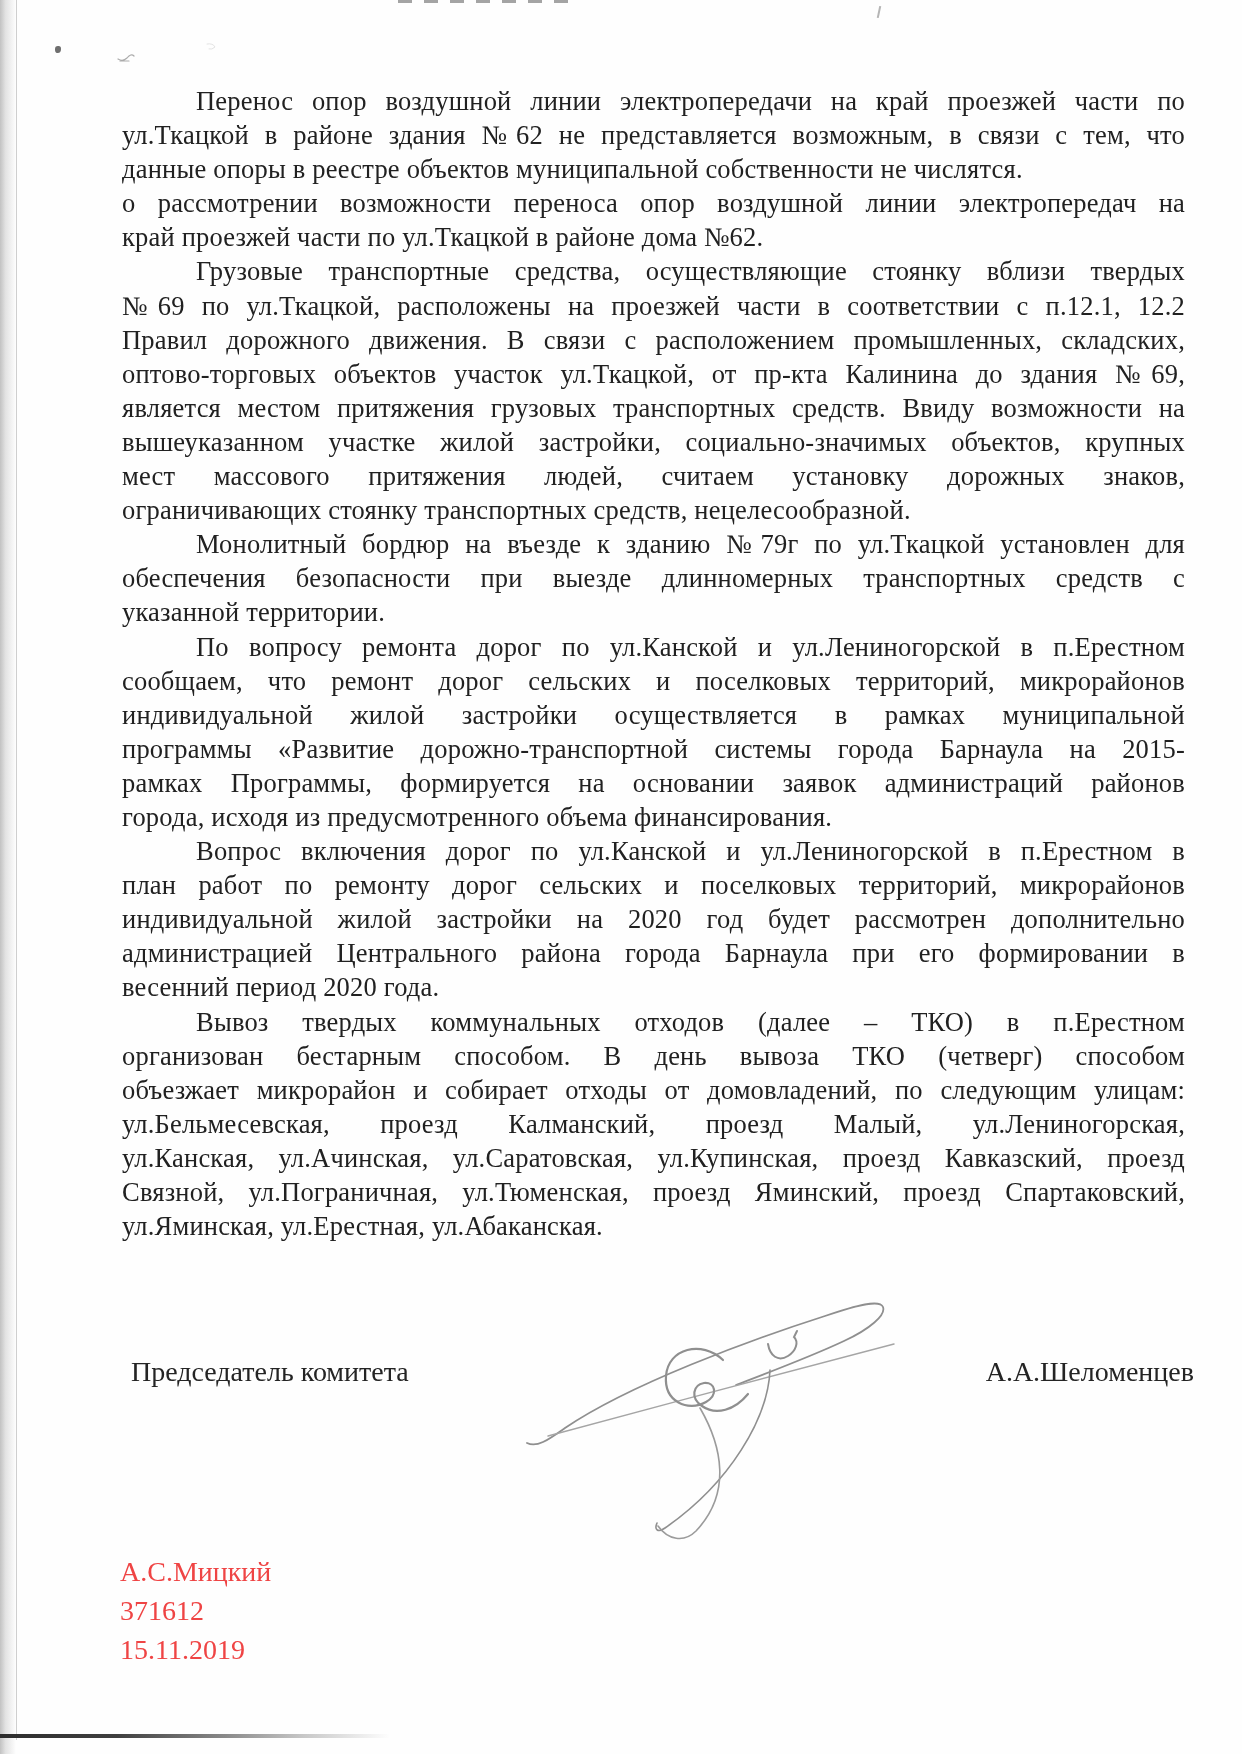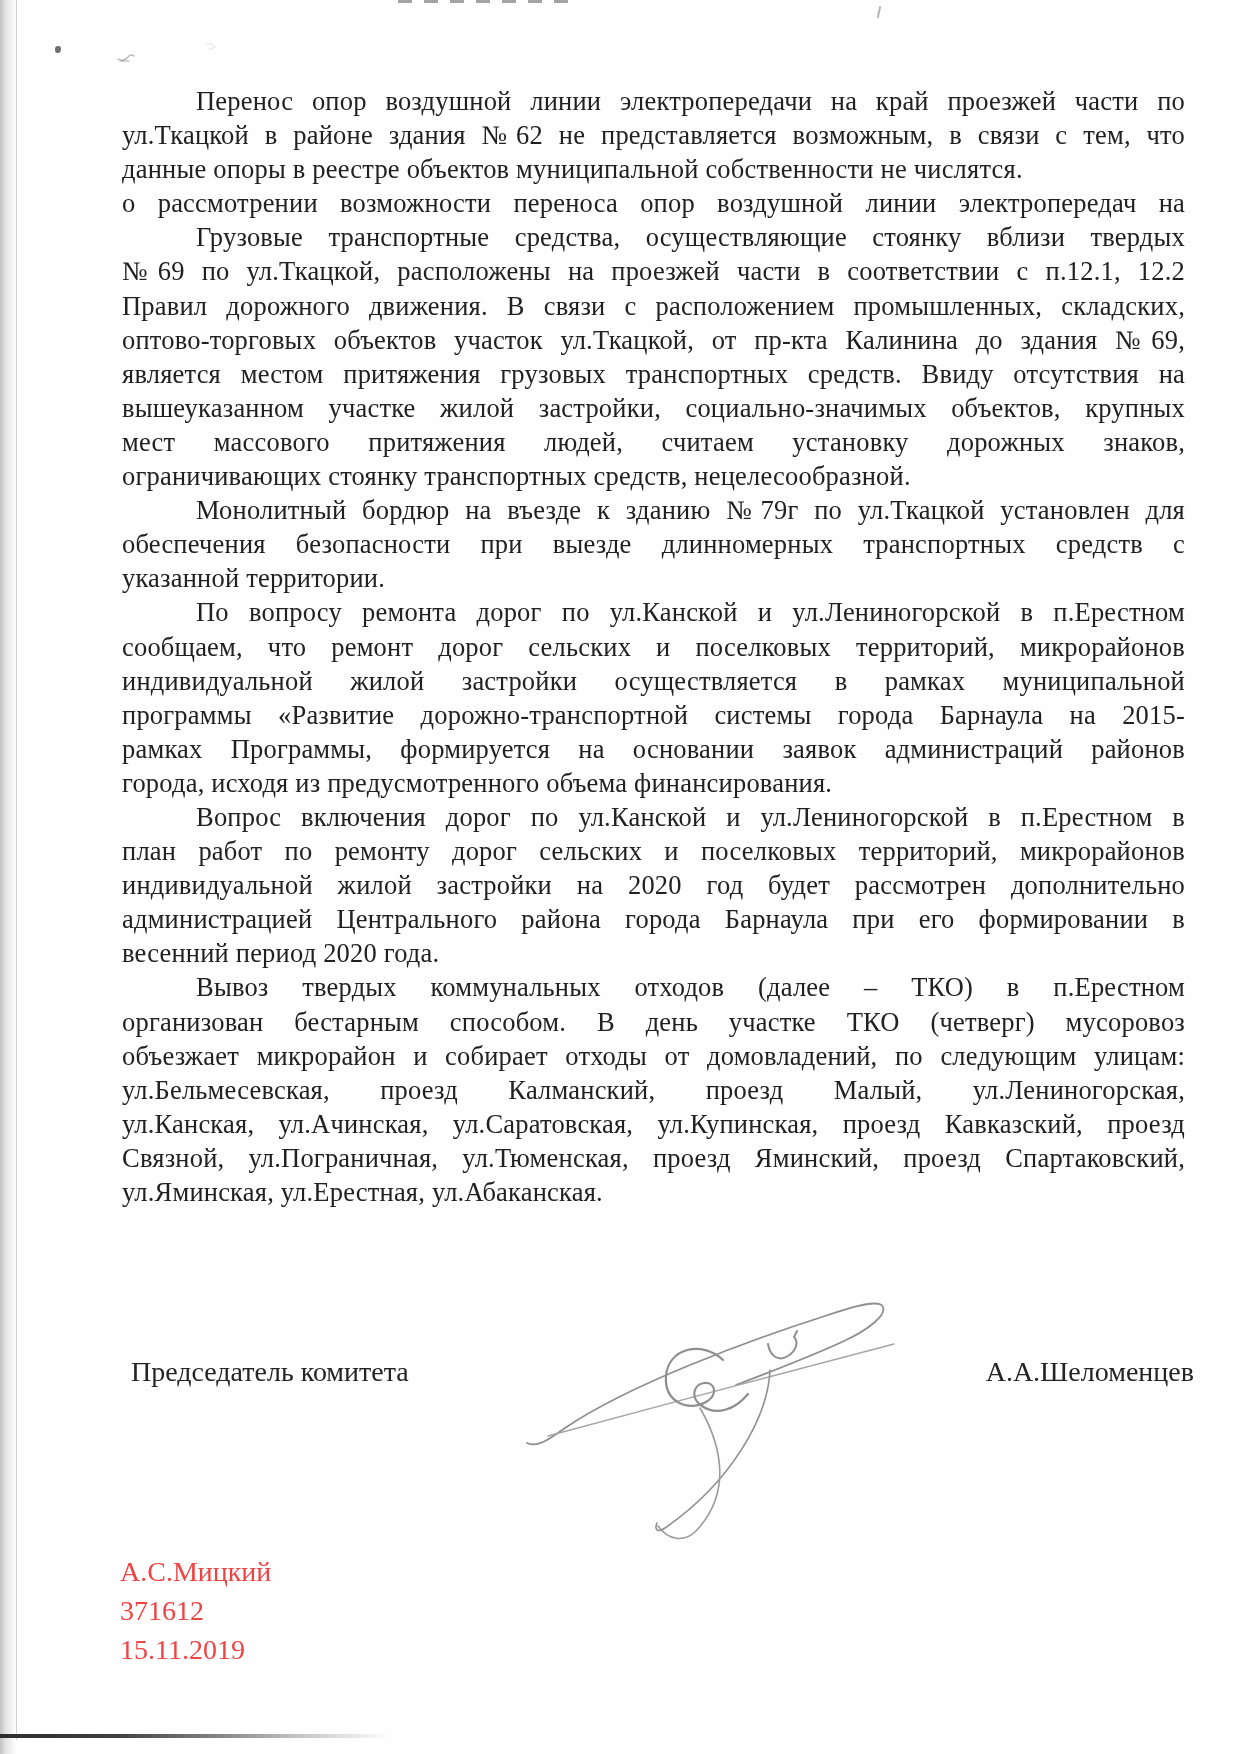--- a/index.html
+++ b/index.html
@@ -85,27 +85,28 @@
   <div class="bottom-scan-line"></div>
 
   <div class="text-block" id="text-block">
       <div class="paragraph">
         <div class="line first">Перенос опор воздушной линии электропередачи на край проезжей части по</div>
         <div class="line">ул.Ткацкой в районе здания №62 не представляется возможным, в связи с тем, что</div>
         <div class="line last">данные опоры в реестре объектов муниципальной собственности не числятся.</div>
       </div>
       <div class="paragraph">
         <div class="line">о рассмотрении возможности переноса опор воздушной линии электропередач на</div>
+        <div class="line last">край проезжей части по ул.Ткацкой в районе дома №62.</div>
       </div>
       <div class="paragraph">
         <div class="line first">Грузовые транспортные средства, осуществляющие стоянку вблизи твердых</div>
         <div class="line">№69 по ул.Ткацкой, расположены на проезжей части в соответствии с п.12.1, 12.2</div>
         <div class="line">Правил дорожного движения. В связи с расположением промышленных, складских,</div>
         <div class="line">оптово-торговых объектов участок ул.Ткацкой, от пр-кта Калинина до здания №69,</div>
-        <div class="line">является местом притяжения грузовых транспортных средств. Ввиду отсутствия на</div>
+        <div class="line">является местом притяжения грузовых транспортных средств. Ввиду возможности на</div>
         <div class="line">вышеуказанном участке жилой застройки, социально-значимых объектов, крупных</div>
         <div class="line">мест массового притяжения людей, считаем установку дорожных знаков,</div>
         <div class="line last">ограничивающих стоянку транспортных средств, нецелесообразной.</div>
       </div>
       <div class="paragraph">
         <div class="line first">Монолитный бордюр на въезде к зданию №79г по ул.Ткацкой установлен для</div>
         <div class="line">обеспечения безопасности при выезде длинномерных транспортных средств с</div>
         <div class="line last">указанной территории.</div>
       </div>
       <div class="paragraph">
@@ -118,21 +119,21 @@
       </div>
       <div class="paragraph">
         <div class="line first">Вопрос включения дорог по ул.Канской и ул.Лениногорской в п.Ерестном в</div>
         <div class="line">план работ по ремонту дорог сельских и поселковых территорий, микрорайонов</div>
         <div class="line">индивидуальной жилой застройки на 2020 год будет рассмотрен дополнительно</div>
         <div class="line">администрацией Центрального района города Барнаула при его формировании в</div>
         <div class="line last">весенний период 2020 года.</div>
       </div>
       <div class="paragraph">
         <div class="line first">Вывоз твердых коммунальных отходов (далее – ТКО) в п.Ерестном</div>
-        <div class="line">организован бестарным способом. В день участке ТКО (четверг) мусоровоз</div>
+        <div class="line">организован бестарным способом. В день вывоза ТКО (четверг) способом</div>
         <div class="line">объезжает микрорайон и собирает отходы от домовладений, по следующим улицам:</div>
         <div class="line">ул.Бельмесевская, проезд Калманский, проезд Малый, ул.Лениногорская,</div>
         <div class="line">ул.Канская, ул.Ачинская, ул.Саратовская, ул.Купинская, проезд Кавказский, проезд</div>
         <div class="line">Связной, ул.Пограничная, ул.Тюменская, проезд Яминский, проезд Спартаковский,</div>
         <div class="line last">ул.Яминская, ул.Ерестная, ул.Абаканская.</div>
       </div>
     </div>
 
   <div class="sign-row">
     <span class="sign-title">Председатель комитета</span>

